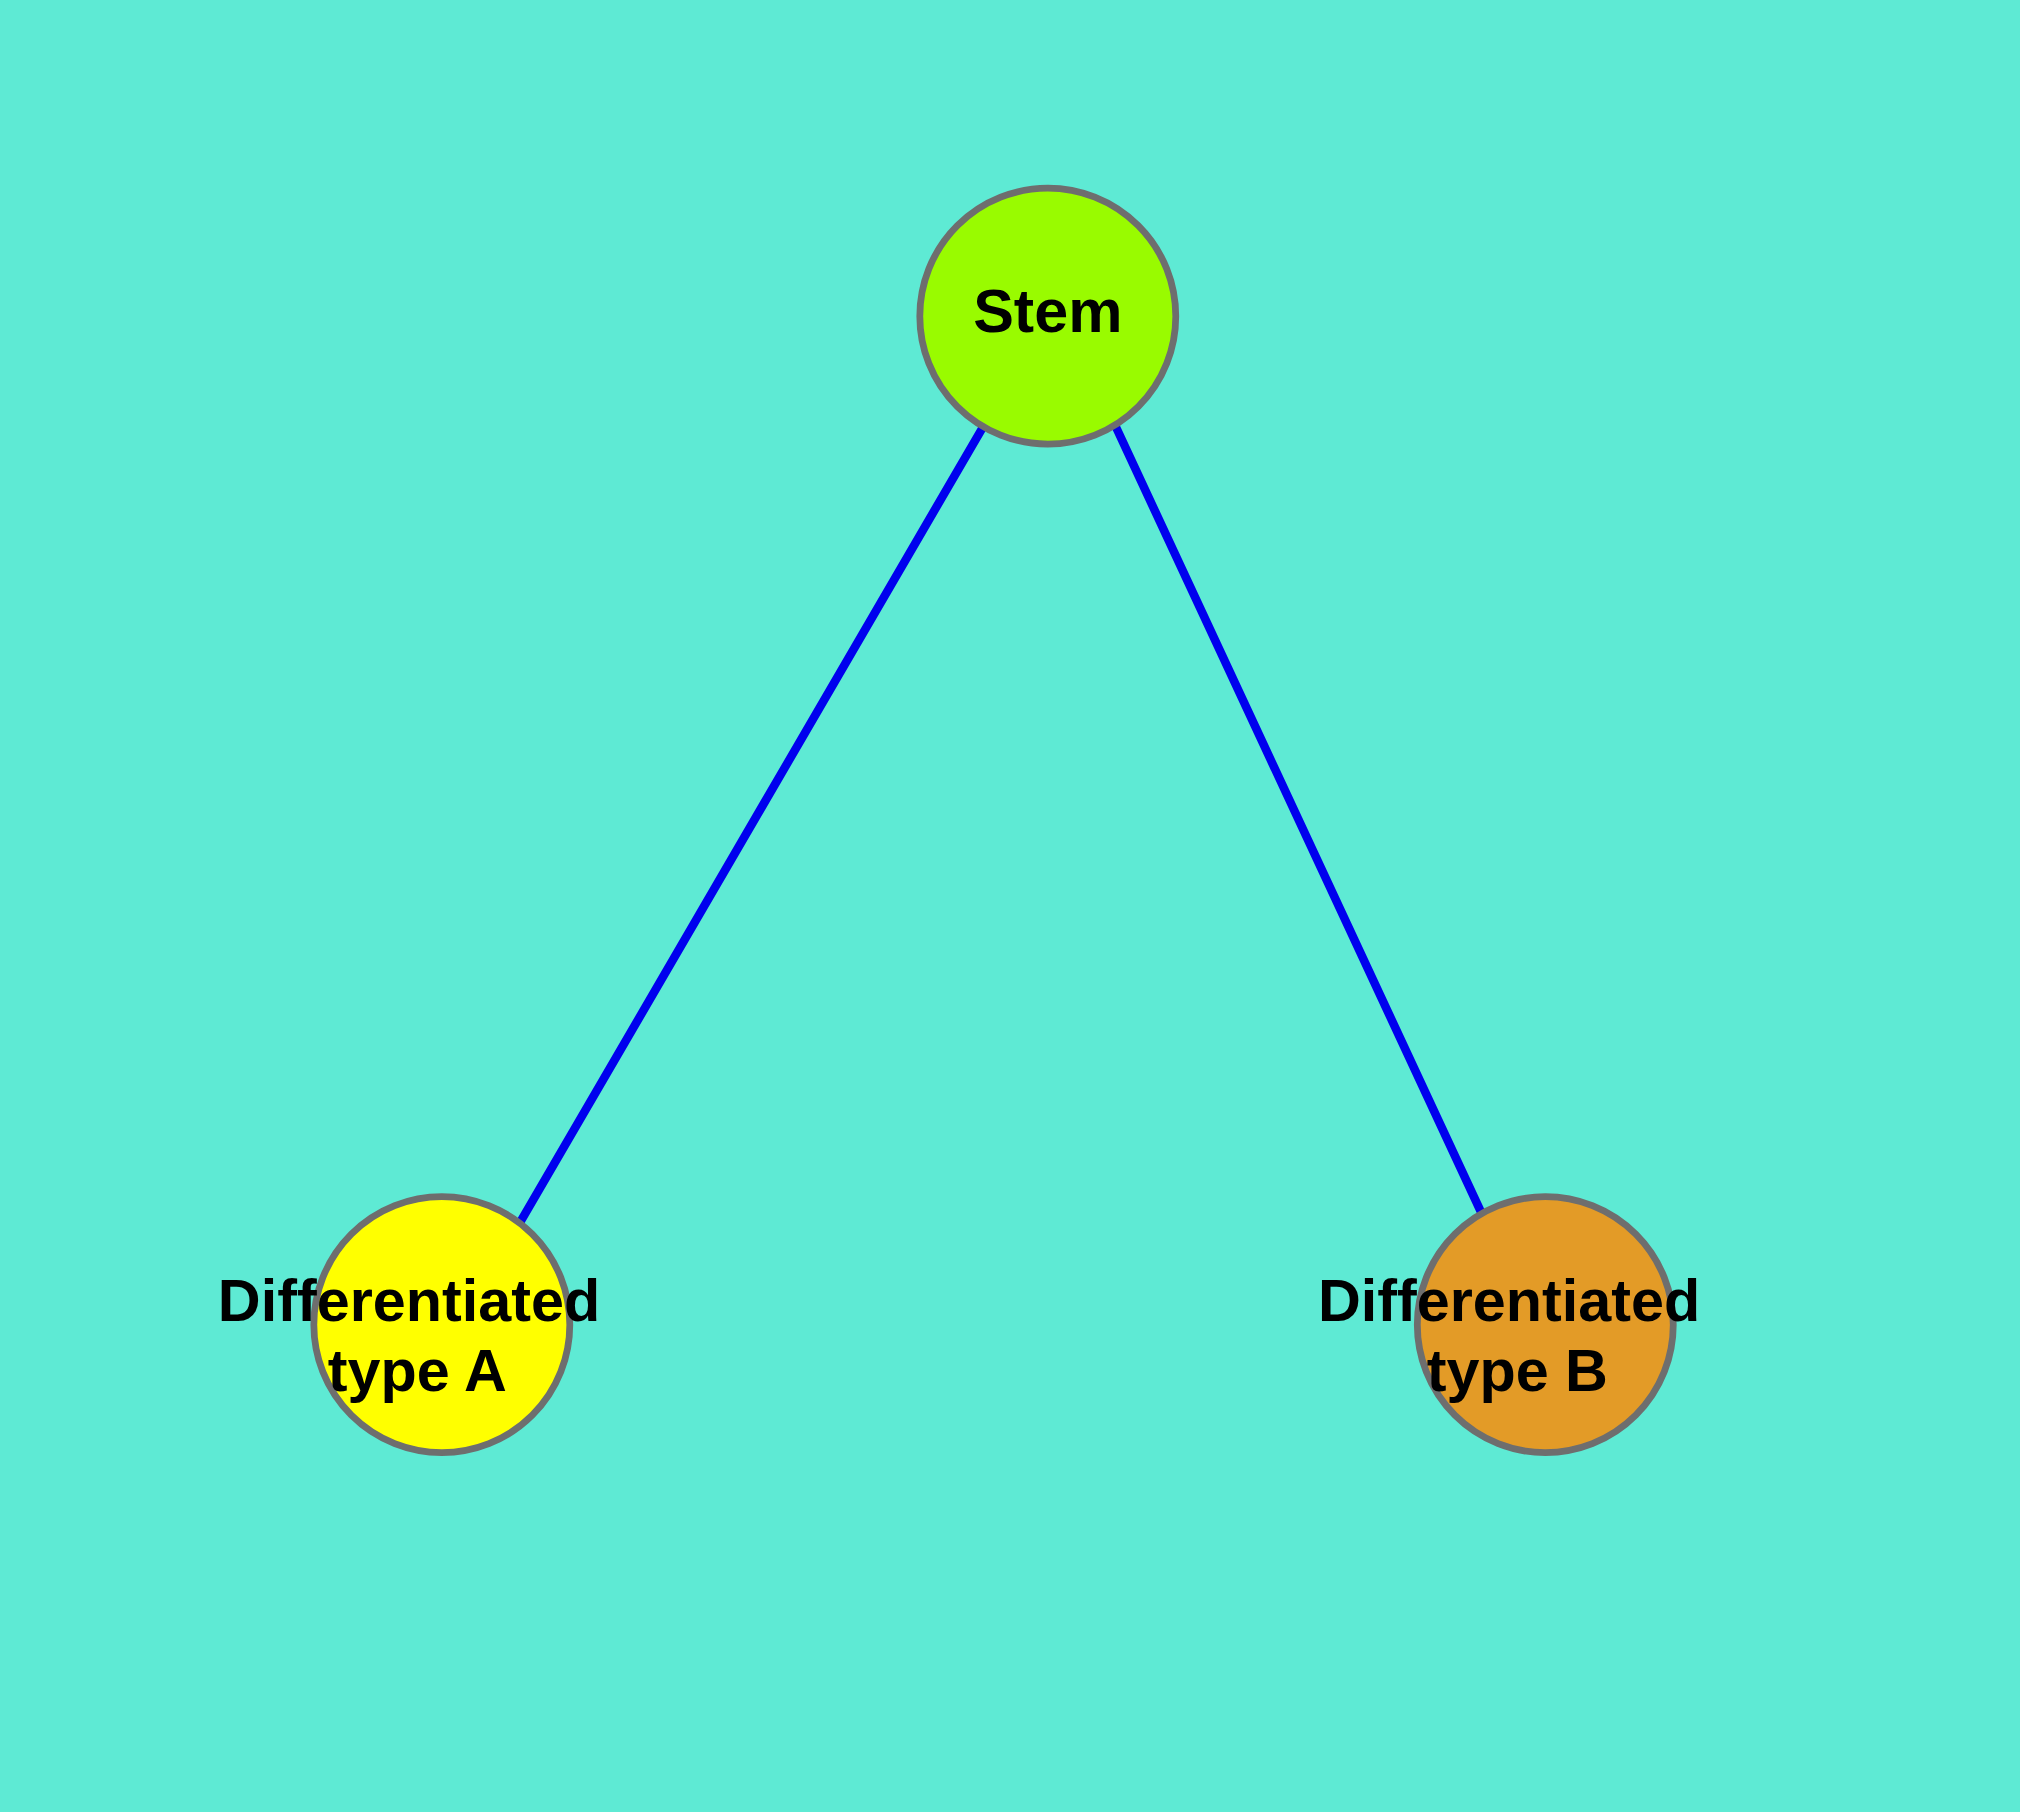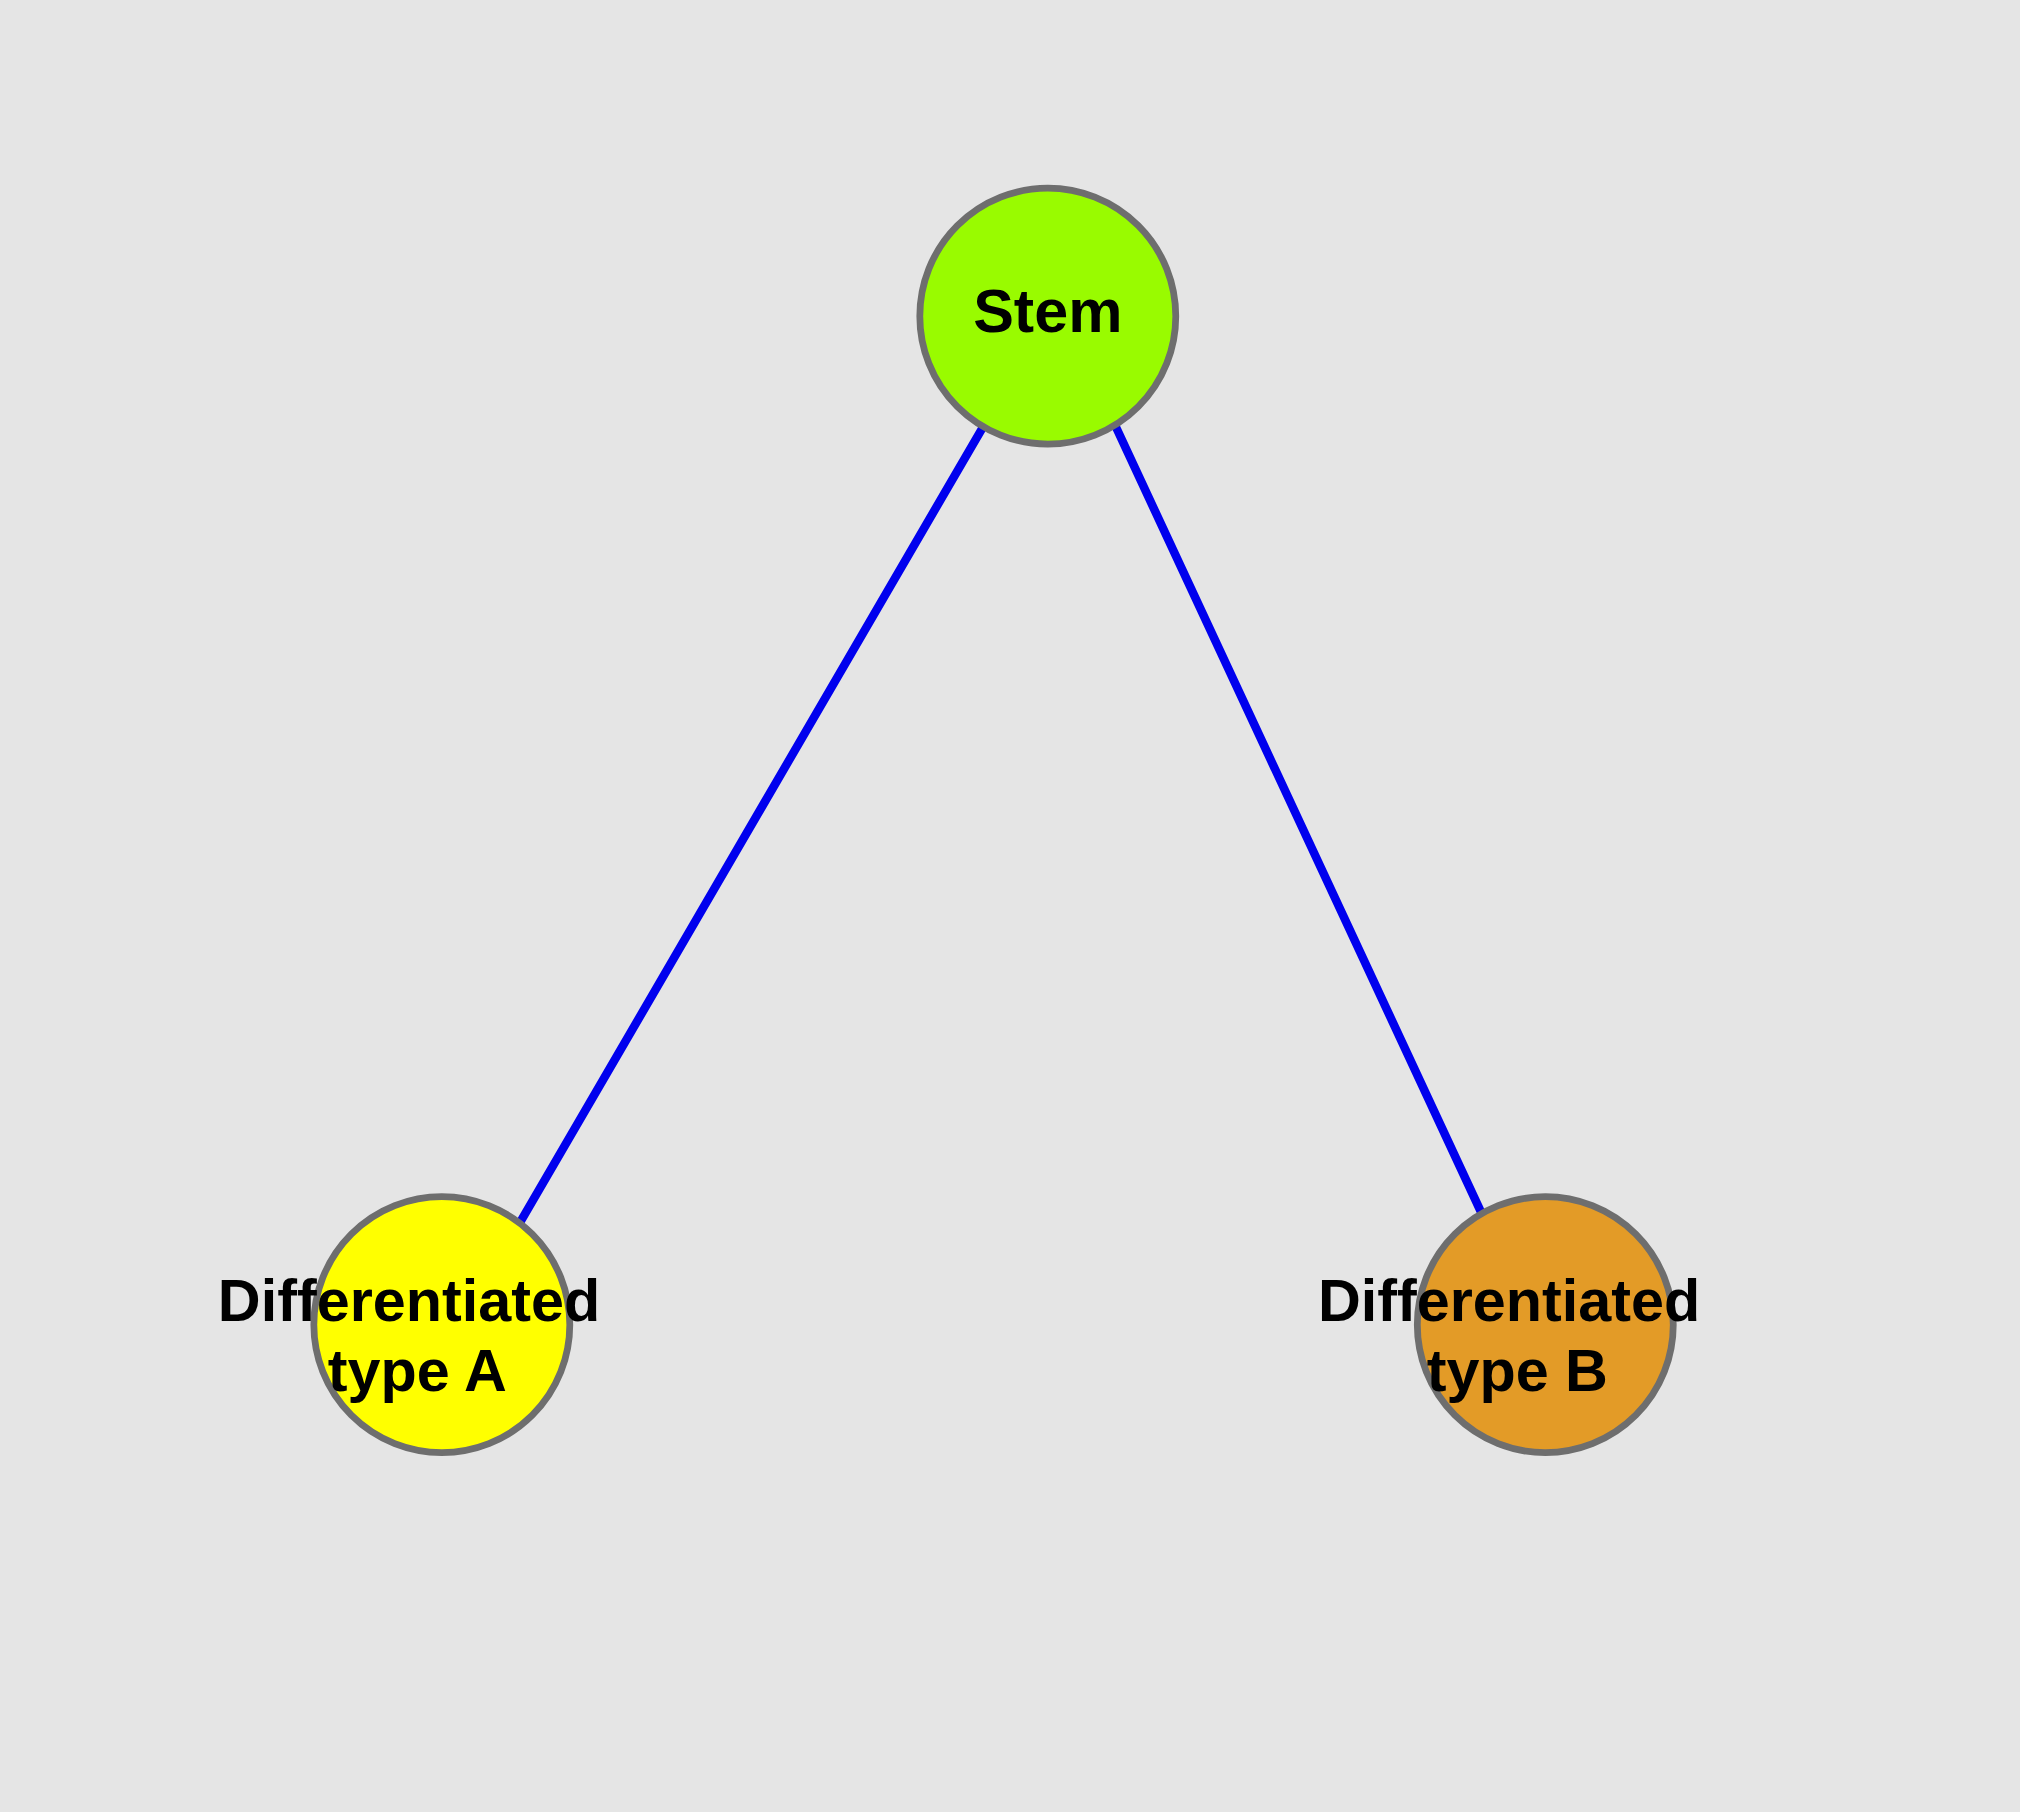--- a/index.html
+++ b/index.html
@@ -26,21 +26,21 @@
     font-family: "Liberation Sans", sans-serif;
     font-weight: bold;
     fill: #000000;
     text-anchor: middle;
     dominant-baseline: middle;
   }
 </style>
 </head>
 <body>
 
-<div id="canvas" style="background: #e5e5e5; width: 2021px; height: 1812px;">
+<div id="canvas" style="background: #5eead4; width: 2021px; height: 1812px;">
   <svg id="graph-svg" viewBox="0 0 2384 2138">
 
     <g>
       <line stroke-linecap="round" x1="1160" y1="503" x2="613" y2="1443" stroke="#0000ee" stroke-width="10"></line>
       <line stroke-linecap="round" x1="1316" y1="503" x2="1749" y2="1434" stroke="#0000ee" stroke-width="10"></line>
     </g>
 
     <g>
 
       <g>

